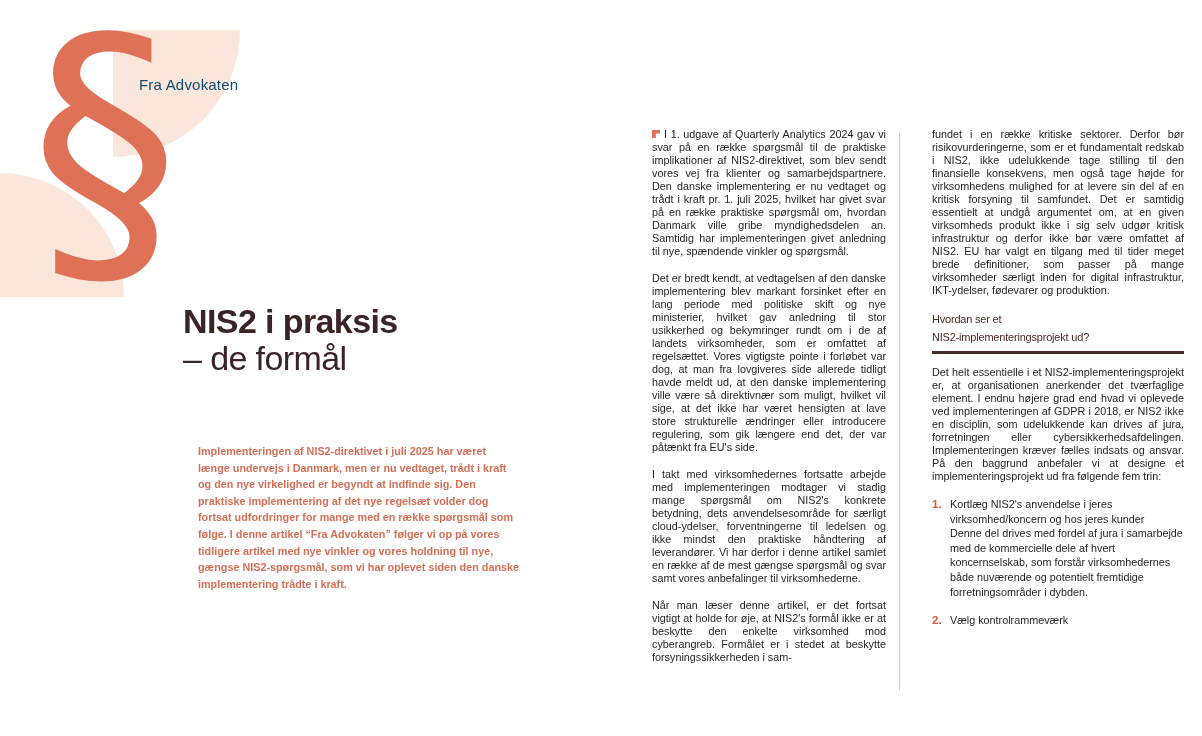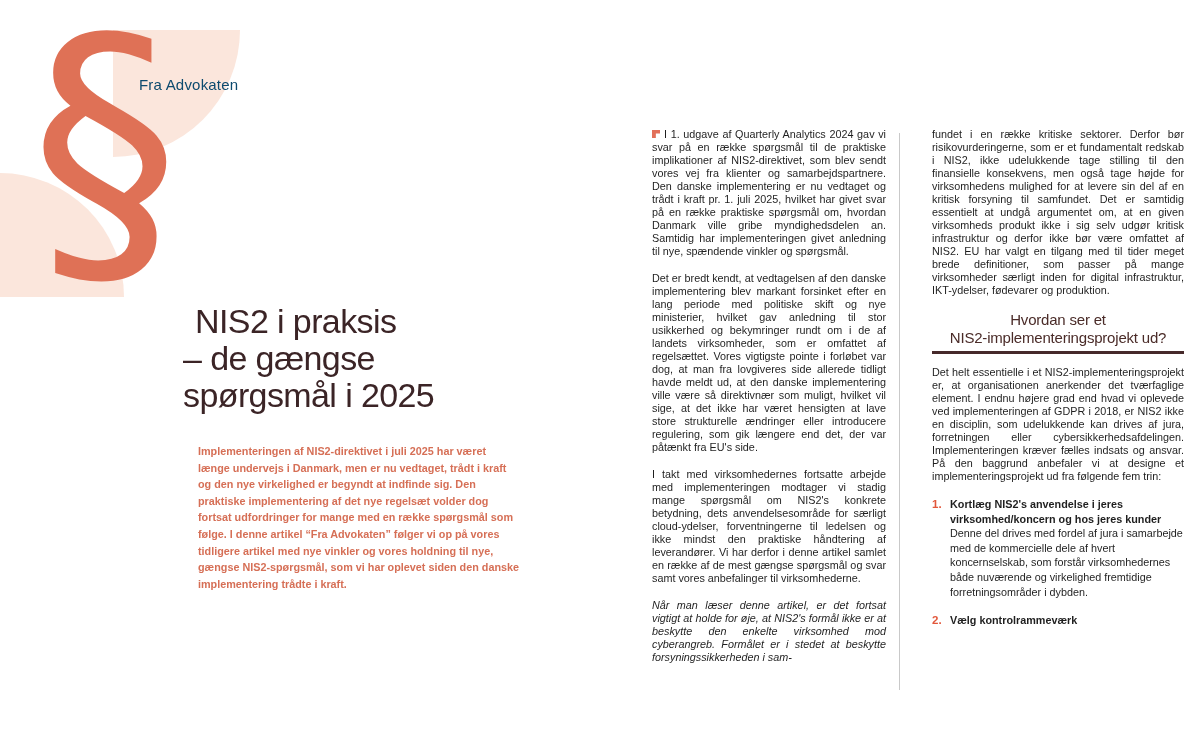--- a/index.html
+++ b/index.html
@@ -22,70 +22,68 @@
     user-select:none;
   }
   .kicker{
     position:absolute;left:139px;top:76px;font-size:15px;color:#0c4a6e;
     letter-spacing:0.2px;
   }
   .title{
     position:absolute;left:183px;top:303px;margin:0;color:#3b2426;font-weight:400;
   }
   .title span{display:block;font-size:34px;line-height:37px;letter-spacing:-0.6px;}
-  .title .t1{font-weight:400;margin-left:12px;}
+  .title .t1{font-weight:700;}
   .intro{
     position:absolute;left:198px;top:443px;width:322px;margin:0;
     font-size:10.8px;line-height:16.6px;font-weight:700;color:#d66f56;
   }
   
   .col{position:absolute;top:128px;}
   .col1{left:652px;width:234px;}
   .col2{left:932px;width:252px;}
   .coldivider{position:absolute;left:899px;top:133px;width:1px;height:557px;background:#c9c9c9;}
   .body{
     margin:0 0 14px 0;font-size:10.8px;line-height:13px;color:#1f1f1f;
     text-align:justify;hyphens:auto;-webkit-hyphens:auto;
   }
-  .body:last-child{margin-bottom:0;font-style:italic;}
+  .body:last-child{margin-bottom:0;}
   .pmark{
     display:inline-block;width:8px;height:8px;background:#e2705a;margin-right:4px;
     vertical-align:baseline;
     clip-path:polygon(0 0,100% 0,100% 45%,48% 45%,48% 100%,0 100%);
   }
   .subhead{
-    margin:10px 0 5px 0;color:#4a2b28;font-size:15px;line-height:17.5px;font-weight:400;
+    margin:10px 0 5px 0;color:#4a2b28;font-size:11px;line-height:17.5px;font-weight:400;
     letter-spacing:-0.2px;
-    text-align:center;
   }
   .subhead span{display:block;}
   .rule{height:3px;background:#46292a;margin:0 0 12px 0;}
   .steps{list-style:none;margin:0;padding:0;}
   .steps li{display:flex;margin-bottom:14px;}
   .steps li:last-child{margin-bottom:0;}
   .num{
     flex:none;width:18px;color:#e2573b;font-weight:700;font-size:11.5px;line-height:14.6px;
   }
-  .li-title{font-weight:700;font-size:10.8px;line-height:14.6px;color:#1f1f1f;}
+  .li-title{font-weight:400;font-size:10.8px;line-height:14.6px;color:#1f1f1f;}
   .li-body{font-size:10.8px;line-height:14.6px;color:#1f1f1f;text-align:left;hyphens:auto;-webkit-hyphens:auto;}
 </style>
 </head>
 <body>
 
 <div class="spread">
 
   <div>
     <div class="deco-quarter-top"></div>
     <div class="deco-quarter-left"></div>
     <div class="section-glyph">§</div>
     <div class="kicker">Fra Advokaten</div>
     <h1 class="title">
       <span class="t1">NIS2 i praksis</span>
-      <span class="t2">– de gængse</span>
-      <span class="t2">spørgsmål i 2025</span>
+      <span class="t2">– de formål</span>
     </h1>
     <p class="intro">Implementeringen af NIS2-direktivet i juli 2025 har været længe undervejs i Danmark, men er nu vedtaget, trådt i kraft og den nye virkelighed er begyndt at indfinde sig. Den praktiske implementering af det nye regelsæt volder dog fortsat udfordringer for mange med en række spørgsmål som følge. I denne artikel “Fra Advokaten” følger vi op på vores tidligere artikel med nye vinkler og vores holdning til nye, gængse NIS2-spørgsmål, som vi har oplevet siden den danske implementering trådte i kraft.</p>
   </div>
 
   <div>
     <div class="col col1">
       <p class="body"><span class="pmark"></span><span>I 1. udgave af Quarterly Analytics 2024 gav vi svar på en række spørgsmål til de praktiske implikationer af NIS2-direktivet, som blev sendt vores vej fra klienter og samarbejdspartnere. Den danske implementering er nu vedtaget og trådt i kraft pr. 1. juli 2025, hvilket har givet svar på en række praktiske spørgsmål om, hvordan Danmark ville gribe myndighedsdelen an. Samtidig har implementeringen givet anledning til nye, spændende vinkler og spørgsmål.</span></p>
       <p class="body">Det er bredt kendt, at vedtagelsen af den danske implementering blev markant forsinket efter en lang periode med politiske skift og nye ministerier, hvilket gav anledning til stor usikkerhed og bekymringer rundt om i de af landets virksomheder, som er omfattet af regelsættet. Vores vigtigste pointe i forløbet var dog, at man fra lovgiveres side allerede tidligt havde meldt ud, at den danske implementering ville være så direktivnær som muligt, hvilket vil sige, at det ikke har været hensigten at lave store strukturelle ændringer eller introducere regulering, som gik længere end det, der var påtænkt fra EU's side.</p>
       <p class="body">I takt med virksomhedernes fortsatte arbejde med implementeringen modtager vi stadig mange spørgsmål om NIS2's konkrete betydning, dets anvendelsesområde for særligt cloud-ydelser, forventningerne til ledelsen og ikke mindst den praktiske håndtering af leverandører. Vi har derfor i denne artikel samlet en række af de mest gængse spørgsmål og svar samt vores anbefalinger til virksomhederne.</p>
       <p class="body">Når man læser denne artikel, er det fortsat vigtigt at holde for øje, at NIS2's formål ikke er at beskytte den enkelte virksomhed mod cyberangreb. Formålet er i stedet at beskytte forsyningssikkerheden i sam-</p>
@@ -99,21 +97,21 @@
         <span>Hvordan ser et</span>
         <span>NIS2-implementeringsprojekt ud?</span>
       </h2>
       <div class="rule"></div>
       <p class="body">Det helt essentielle i et NIS2-implementeringsprojekt er, at organisationen anerkender det tværfaglige element. I endnu højere grad end hvad vi oplevede ved implementeringen af GDPR i 2018, er NIS2 ikke en disciplin, som udelukkende kan drives af jura, forretningen eller cybersikkerhedsafdelingen. Implementeringen kræver fælles indsats og ansvar. På den baggrund anbefaler vi at designe et implementeringsprojekt ud fra følgende fem trin:</p>
       <ol class="steps">
         <li>
           <span class="num">1.</span>
           <div class="li-content">
             <div class="li-title">Kortlæg NIS2's anvendelse i jeres virksomhed/koncern og hos jeres kunder</div>
-            <div class="li-body">Denne del drives med fordel af jura i samarbejde med de kommercielle dele af hvert koncernselskab, som forstår virksomhedernes både nuværende og virkelighed fremtidige forretningsområder i dybden.</div>
+            <div class="li-body">Denne del drives med fordel af jura i samarbejde med de kommercielle dele af hvert koncernselskab, som forstår virksomhedernes både nuværende og potentielt fremtidige forretningsområder i dybden.</div>
           </div>
         </li>
         <li>
           <span class="num">2.</span>
           <div class="li-content">
             <div class="li-title">Vælg kontrolrammeværk</div>
           </div>
         </li>
       </ol>
     </div>

